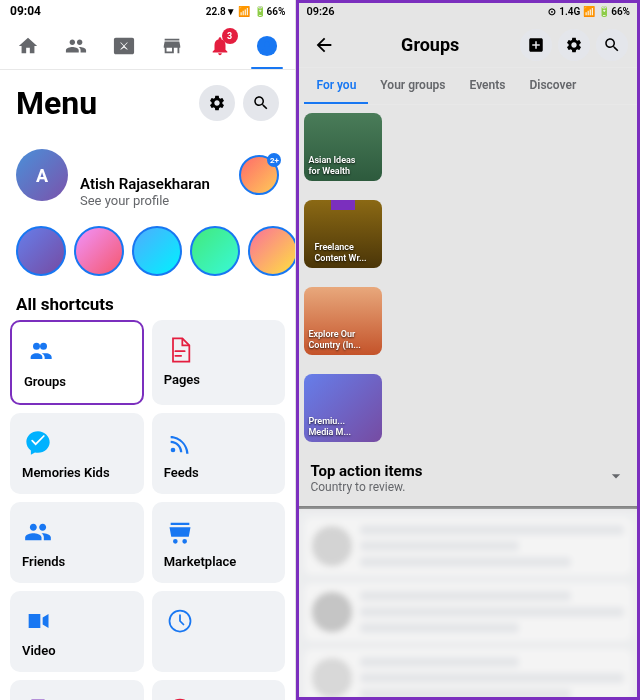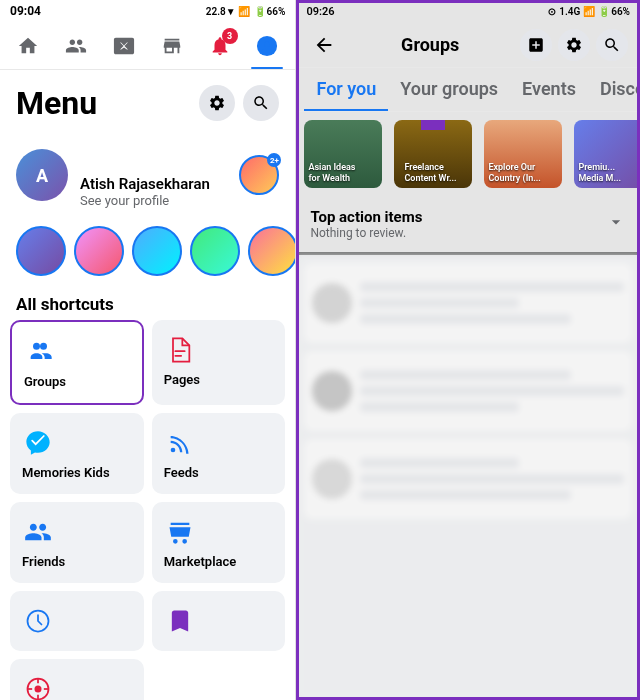--- a/index.html
+++ b/index.html
@@ -296,38 +296,39 @@
     }
 
     .tabs-row {
       display: flex;
       border-bottom: 1px solid #e8e8e8;
       padding: 0 8px;
     }
 
     .tab {
       padding: 10px 12px;
-      font-size: 18px;
+      font-size: 12px;
       font-weight: 600;
       color: #65676B;
       cursor: pointer;
       border-bottom: 2.5px solid transparent;
       white-space: nowrap;
     }
 
     .tab.active {
       color: #1877F2;
       border-bottom-color: #1877F2;
     }
 
     .groups-scroll {
       display: flex;
-      gap: 12px;
+      gap: 19px;
       padding: 8px;
       overflow-x: hidden;
+      flex-direction: column;
     }
 
     .group-card {
       width: 78px;
       height: 68px;
       border-radius: 8px;
       flex-shrink: 0;
       display: flex;
       align-items: flex-end;
       padding: 4px;
@@ -542,20 +543,28 @@
 
     <div class="shortcut-item">
       <div class="shortcut-icon">
         <svg width="28" height="28" viewBox="0 0 24 24">
           <path d="M4 4h16v2H4zM3 8l1.5 8H19.5L21 8H3zm5 10a2 2 0 100 4 2 2 0 000-4zm8 0a2 2 0 100 4 2 2 0 000-4z" fill="#1877F2"></path>
         </svg>
       </div>
       <span class="shortcut-label">Marketplace</span>
     </div>
 
+    <div class="shortcut-item">
+      <div class="shortcut-icon">
+        <svg width="28" height="28" viewBox="0 0 24 24">
+          <path d="M4 6h10v12H4V6zm12 3l5-3v12l-5-3V9z" fill="#1877F2"></path>
+        </svg>
+      </div>
+      <span class="shortcut-label">Video</span>
+    </div>
 
     <div class="shortcut-item">
       <div class="shortcut-icon">
         <svg width="28" height="28" viewBox="0 0 24 24">
           <circle cx="12" cy="12" r="9" fill="none" stroke="#1877F2" stroke-width="1.5"></circle>
           <path d="M12 7v5l3 3" stroke="#1877F2" stroke-width="1.5" fill="none" stroke-linecap="round"></path>
         </svg>
       </div>
     </div>
 
@@ -650,21 +659,21 @@
       <span class="group-card-label">Explore Our<br>Country (In...</span>
     </div>
     <div class="group-card gc4">
       <span class="group-card-label">Premiu...<br>Media M...</span>
     </div>
   </div>
 
   <div class="top-action">
     <div class="top-action-left">
       <div class="top-action-title">Top action items</div>
-      <div class="top-action-sub">Nothing to review.</div>
+      <div class="top-action-sub">Country to review.</div>
     </div>
     <div>
       <svg width="20" height="20" viewBox="0 0 24 24">
         <path d="M7 10l5 5 5-5H7z" fill="#65676B"></path>
       </svg>
     </div>
   </div>
 
   <div class="feed-area blurred">
     <div class="feed-card">

